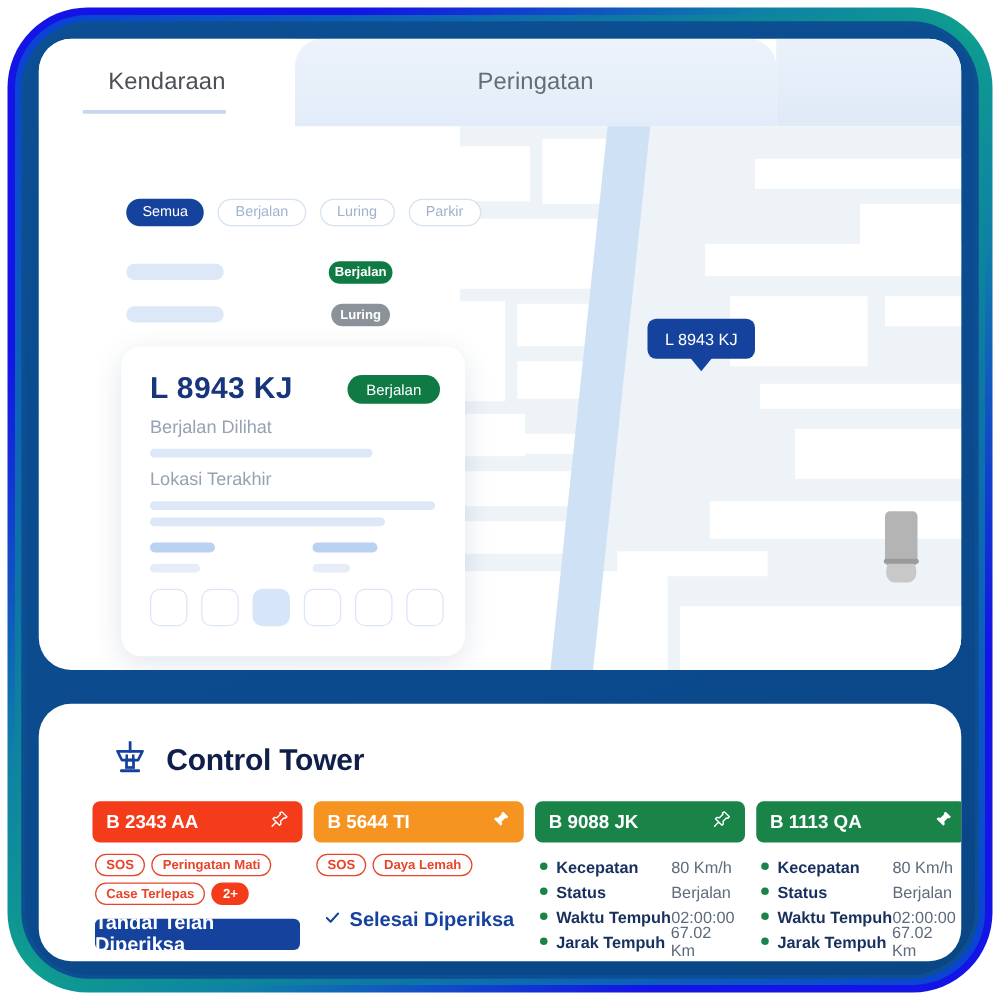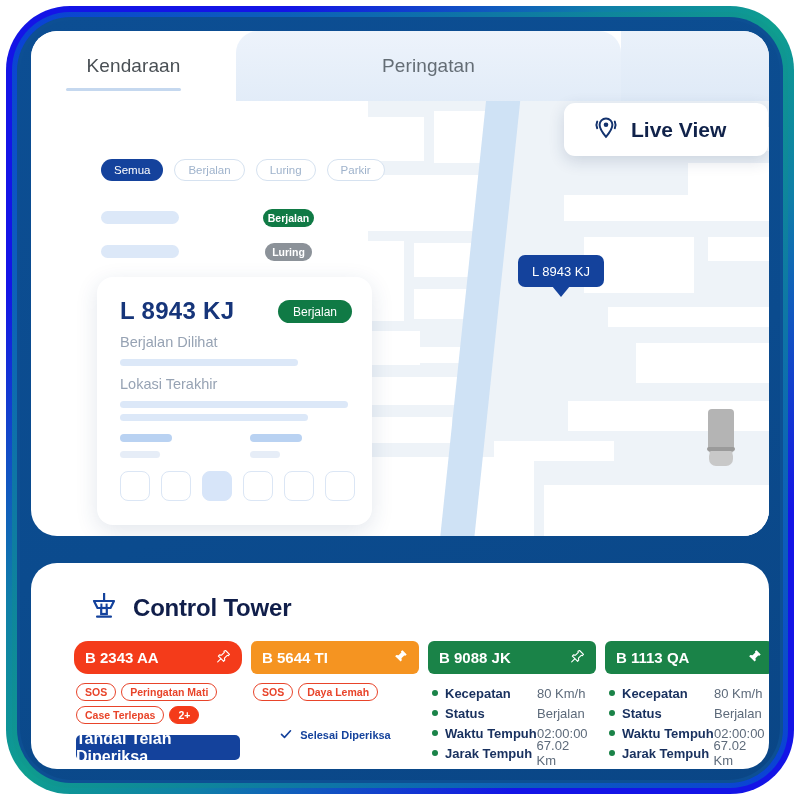--- a/index.html
+++ b/index.html
@@ -176,21 +176,21 @@
   .ct-title { font-size: 24px; font-weight: bold; color: #101e4a; letter-spacing: -.2px; }
 
   .cards { position: absolute; left: 43px; top: 78px; display: flex; gap: 9px; }
   .card { width: 168px; }
   .card-hd {
     height: 33px; border-radius: 6px;
     display: flex; align-items: center; justify-content: space-between;
     padding: 0 11px;
     color: #fff; font-size: 15px; font-weight: bold;
   }
-  .hd-red { background: #f43b1a; border-radius: 14px; }
+  .hd-red { background: #f43b1a; }
   .hd-org { background: #f59421; }
   .hd-grn { background: #1a8348; }
 
   .tags { display: flex; flex-wrap: wrap; gap: 5px; margin-top: 9px; padding: 0 2px; }
   .tag {
     height: 18px; padding: 0 8px; border-radius: 9px;
     border: 1.4px solid #e8442a; color: #e8442a;
     font-size: 10.5px; font-weight: bold;
     display: flex; align-items: center; justify-content: center;
     background: #fff;
@@ -198,21 +198,21 @@
   .tag-solid { background: #f43b1a; color: #fff; border-color: #f43b1a; }
 
   .btn-primary {
     margin: 11px 2px 0 2px; height: 25px; border-radius: 5px;
     background: #14429c; color: #fff; font-size: 16px; font-weight: bold;
     display: flex; align-items: center; justify-content: center;
     width: 164px;
   }
   .done-row {
     margin-top: 26px; display: flex; align-items: center; justify-content: center;
-    gap: 7px; color: #14429c; font-size: 11px; font-weight: bold;
+    gap: 7px; color: #14429c; font-size: 16px; font-weight: bold;
   }
 
   .dl { margin-top: 9px; padding: 0 4px; }
   .dl-row {
     display: flex; align-items: center; height: 20px; font-size: 13px;
   }
   .dot {
     width: 6px; height: 6px; border-radius: 50%; background: #1a8348;
     margin-right: 7px; flex: 0 0 auto;
   }
@@ -322,31 +322,20 @@
       <div class="sk" style="left:153px; top:174px; width:30px; height:7px; background:#e6edf7;"></div>
 
       <div class="sqbox" style="left:23px;"></div>
       <div class="sqbox" style="left:64px;"></div>
       <div class="sqbox filled" style="left:105px;"></div>
       <div class="sqbox" style="left:146px;"></div>
       <div class="sqbox" style="left:187px;"></div>
       <div class="sqbox" style="left:228px;"></div>
     </div>
 
-    <div class="liveview">
-      <span>
-        <svg width="28" height="28" viewBox="0 0 28 28">
-          <path d="M14 4.5c-3.6 0-6.4 2.8-6.4 6.3 0 4.6 6.4 12 6.4 12s6.4-7.4 6.4-12c0-3.5-2.8-6.3-6.4-6.3z" fill="none" stroke="#14336e" stroke-width="2"></path>
-          <circle cx="14" cy="10.8" r="2.3" fill="#14336e"></circle>
-          <path d="M5.2 7.6a7.6 7.6 0 0 0 0 6.6" fill="none" stroke="#14336e" stroke-width="2" stroke-linecap="round"></path>
-          <path d="M22.8 7.6a7.6 7.6 0 0 1 0 6.6" fill="none" stroke="#14336e" stroke-width="2" stroke-linecap="round"></path>
-        </svg>
-      </span>
-      <span class="liveview-label">Live View</span>
-    </div>
 
   </div>
 
   <div class="panel-bot">
 
     <div class="ct-head">
       <span>
         <svg width="30" height="30" viewBox="0 0 30 30">
           <rect x="14" y="2" width="2.2" height="9" fill="#14429c"></rect>
           <path d="M5 10h20l-3.5 7h-13z" fill="none" stroke="#14429c" stroke-width="2.2" stroke-linejoin="round"></path>

